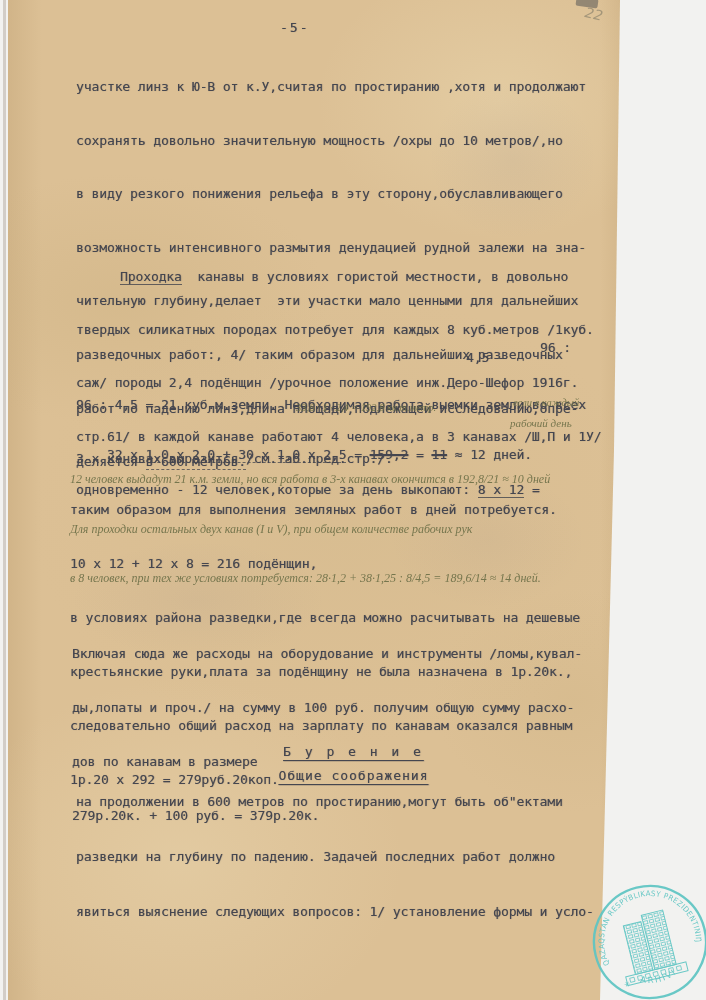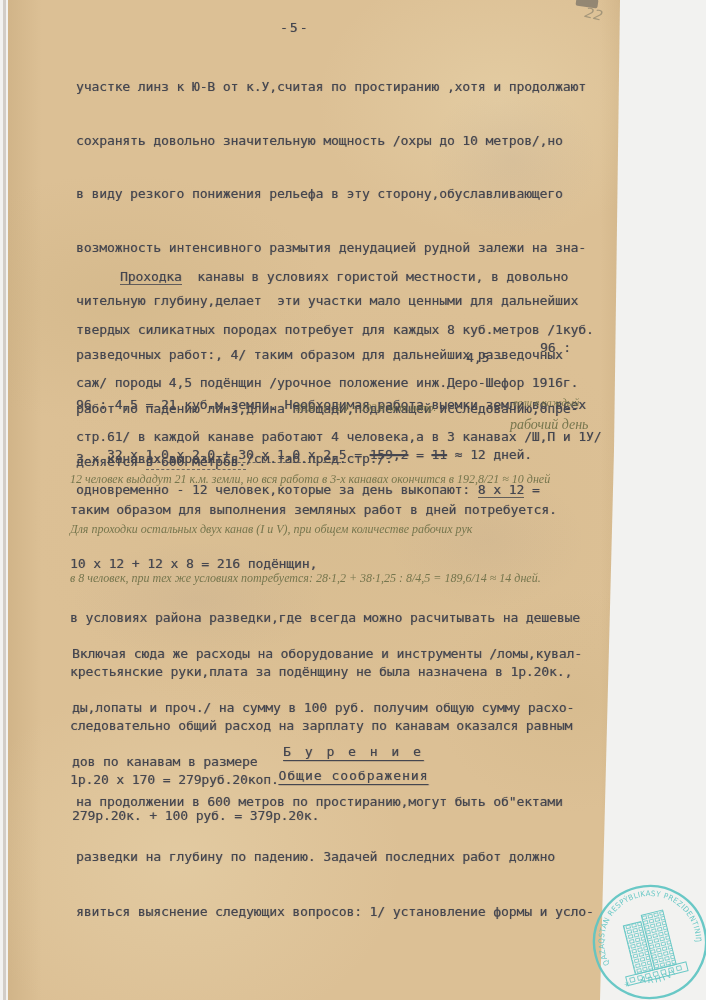--- a/index.html
+++ b/index.html
@@ -77,53 +77,53 @@
     <div>возможность интенсивного размытия денудацией рудной залежи на зна-</div>
     <div>чительную глубину,делает  эти участки мало ценными для дальнейших</div>
     <div>разведочных работ:, 4/ таким образом для дальнейших разведочных</div>
     <div>работ по падению линз,длина площади,подлежащей исследованию,опре-</div>
     <div><span>деляется </span><span class="u-dash">в 600 метров.</span></div>
   </div>
 
   <div class="typed block lh232" style="left:68px;top:235px;">
     <div style="padding-left:44px;"><span class="u-solid">Проходка</span><span>  канавы в условиях гористой местности, в довольно</span></div>
     <div>твердых силикатных породах потребует для каждых 8 куб.метров /1куб.</div>
-    <div>саж/ породы 4,5 подёнщин /урочное положение инж.Деро-Шефор 1916г.</div>
+    <div>саж/ породы 2,4 подёнщин /урочное положение инж.Деро-Шефор 1916г.</div>
     <div>стр.61/ в каждой канаве работают 4 человека,а в 3 канавах /Ш,П и 1У/</div>
     <div><span>одновременно - 12 человек,которые за день выкопают: </span><span class="u-solid">8 х 12</span><span> =</span></div>
   </div>
   <div class="typed" style="left:458px;top:350px;">4,5 -</div>
   <div class="typed" style="left:532px;top:340px;">96 :</div>
 
   <div class="typed block" style="left:68px;top:363px;">
     <div>96 : 4,5 = 21 куб.м.земли. Необходимая работа выемки земли во всех</div>
     <div>3-х канавах выразится /см.таб.пред.стр./.</div>
   </div>
 
   <div class="hw" style="left:288px;top:402px;font-size:10.5px;">33,6 · 1 · 2,4 = 192,8 кв.т.метр.</div>
   <div class="hw" style="left:505px;top:397px;font-size:10.5px;">если в каждый</div>
-  <div class="hw" style="left:502px;top:417px;font-size:14px;">рабочий день</div>
+  <div class="hw" style="left:502px;top:417px;font-size:11px;">рабочий день</div>
 
   <div class="typed" style="left:68px;top:419px;height:24px;line-height:24px;">
     <span class="u-dash">32 х 1,0 х 2,0 + 30 х 1,0 х 2,5</span><span> = </span><span class="strike">159,2</span><span> = </span><span class="strike">11</span><span> ≈ </span><span>12 дней.</span>
   </div>
 
   <div class="hw hw-notes" style="left:62px;top:437px;">
     <div>12 человек выдадут 21 к.м. земли, но вся работа в 3-х канавах окончится в 192,8/21 ≈ 10 дней</div>
     <div>Для проходки остальных двух канав (I и V), при общем количестве рабочих рук</div>
     <div>в 8 человек, при тех же условиях потребуется: 28·1,2 + 38·1,25 : 8/4,5 = 189,6/14 ≈ 14 дней.</div>
   </div>
 
   <div class="typed block" style="left:62px;top:468px;">
     <div>таким образом для выполнения земляных работ в дней потребуется.</div>
     <div>10 х 12 + 12 х 8 = 216 подёнщин,</div>
     <div>в условиях района разведки,где всегда можно расчитывать на дешевые</div>
     <div>крестьянские руки,плата за подёнщину не была назначена в 1р.20к.,</div>
     <div>следовательно общий расход на зарплату по канавам оказался равным</div>
-    <div>1р.20 х 170 = 279руб.20коп.</div>
+    <div>1р.20 х 292 = 279руб.20коп.</div>
   </div>
 
   <div class="typed block" style="left:64px;top:612px;">
     <div>Включая сюда же расходы на оборудование и инструменты /ломы,кувал-</div>
     <div>ды,лопаты и проч./ на сумму в 100 руб. получим общую сумму расхо-</div>
     <div>дов по канавам в размере</div>
     <div>279р.20к. + 100 руб. = 379р.20к.</div>
   </div>
 
   <div class="typed heading center" style="top:716px;height:24px;line-height:24px;">

